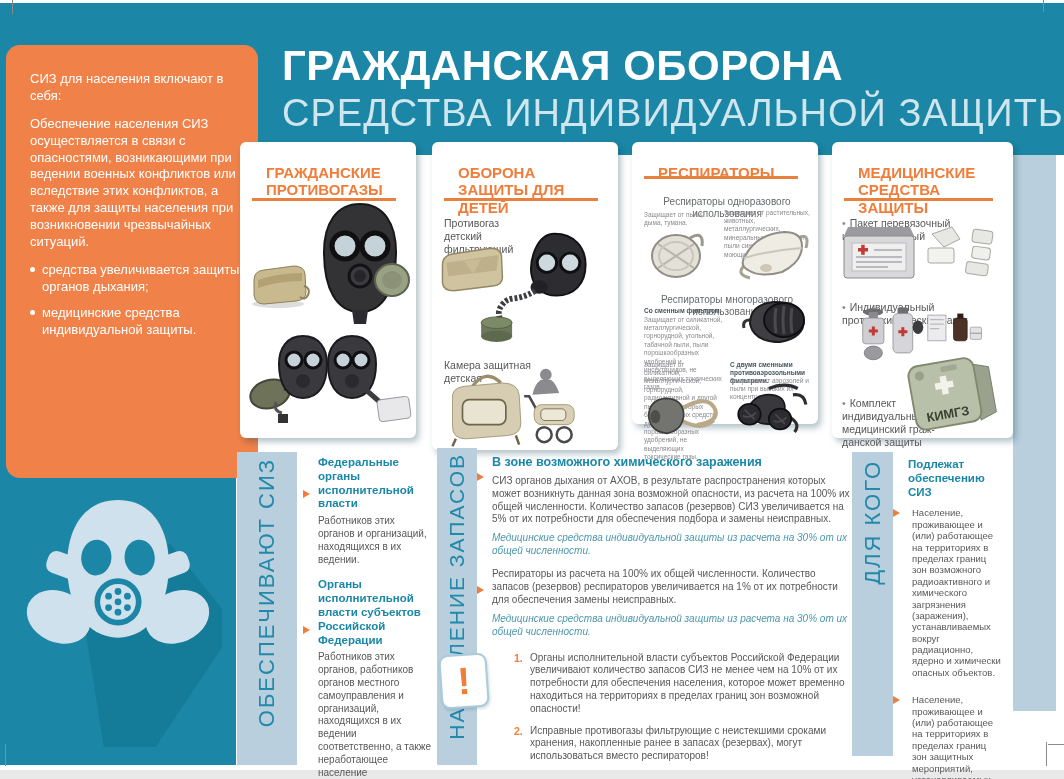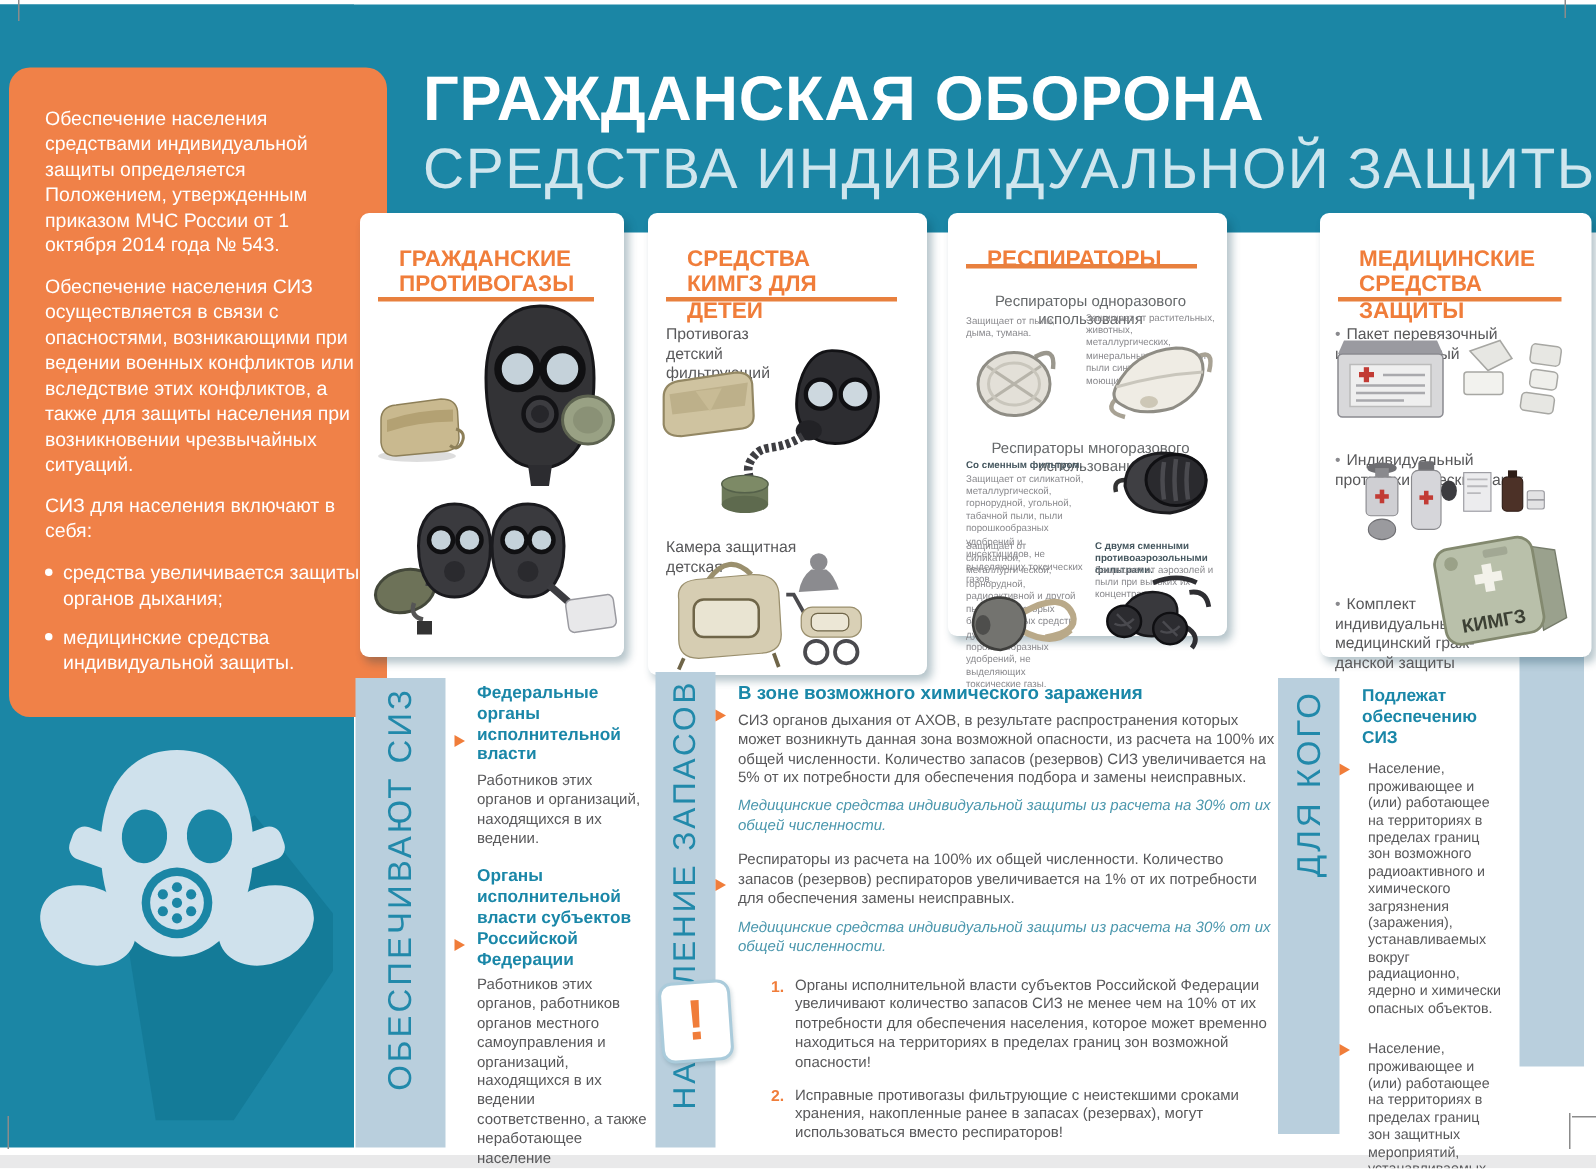--- a/index.html
+++ b/index.html
@@ -93,23 +93,22 @@
   </div>
   <div class="abs right-strip"></div>
   <div class="abs bottom-strip"></div>
   <div class="abs cropmark" style="left:12px;top:0;width:1px;height:14px"></div>
   <div class="abs cropmark" style="left:1043px;top:0;width:1px;height:12px"></div>
   <div class="abs cropmark" style="left:1046px;top:742px;width:1px;height:24px"></div>
   <div class="abs cropmark" style="left:1048px;top:744px;width:16px;height:1px"></div>
   <div class="abs cropmark" style="left:5px;top:744px;width:1px;height:22px"></div>
 
   <div class="abs intro-box">
-    <p>Обеспечение населения средствами индивидуальной защиты определяется Положением, утвержденным приказом МЧС России от 1 октября 2014 года № 543.</p>
+    <p>СИЗ для населения включают в себя:</p>
     <p>Обеспечение населения СИЗ осуществляется в связи с опасностями, возникающими при ведении военных конфликтов или вследствие этих конфликтов, а также для защиты населения при возникновении чрезвычайных ситуаций.</p>
-    <p>СИЗ для населения включают в себя:</p>
     <ul>
       <li>
           <span class="dot"></span>
           <span>средства увеличивается защиты органов дыхания;</span>
         </li>
       <li>
           <span class="dot"></span>
           <span>медицинские средства индивидуальной защиты.</span>
         </li>
     </ul>
@@ -151,21 +150,21 @@
       <path d="M26 2 C42 2 50 14 50 30 C50 50 42 64 26 64 C10 64 2 50 2 30 C2 14 10 2 26 2 Z" fill="#3a3a3e" stroke="#1a1a1e" stroke-width="2"></path>
       <circle cx="17" cy="26" r="8" fill="#c5d2da" stroke="#101012" stroke-width="3"></circle>
       <circle cx="35" cy="26" r="8" fill="#c5d2da" stroke="#101012" stroke-width="3"></circle>
       <circle cx="26" cy="47" r="7" fill="#2a2a2e"></circle>
       <path d="M40 56 Q54 68 58 72" stroke="#3c3c40" stroke-width="5" fill="none"></path>
       <rect x="52" y="64" width="32" height="22" rx="4" fill="#e8e8ea" stroke="#9a9aa0" transform="rotate(-8 68 75)"></rect>
     </svg>
   </section>
 
   <section class="card" style="left:432px;width:186px;height:308px">
-    <h3>СРЕДСТВА КИМГЗ ДЛЯ ДЕТЕЙ</h3>
+    <h3>ОБОРОНА ЗАЩИТЫ ДЛЯ ДЕТЕЙ</h3>
     <div class="rule" style="top:56px"></div>
     <p class="lbl" style="left:12px;top:64px;width:95px">Противогаз детский фильтрующий</p>
     <svg class="il" style="left:4px;top:84px" width="158" height="118" viewBox="0 0 158 122">
       <path d="M4 40 Q4 31 14 29 L54 23 Q64 23 65 31 L66 53 Q66 61 56 62 L16 67 Q5 67 4 59 Z" fill="#cfc3a0" stroke="#938763" stroke-width="1.5"></path>
       <path d="M8 38 L62 30 L60 46 L10 52 Z" fill="#bdb08a"></path>
       <path d="M26 36 L44 34 L36 50 Z" fill="#c8bb95"></path>
       <path d="M120 8 C140 8 152 22 152 40 C152 60 140 72 122 72 C106 72 98 62 96 50 C94 38 100 8 120 8 Z" fill="#2d2d31" stroke="#121215" stroke-width="2"></path>
       <circle cx="112" cy="38" r="10" fill="#cdd8df" stroke="#101013" stroke-width="3"></circle>
       <circle cx="136" cy="38" r="10" fill="#cdd8df" stroke="#101013" stroke-width="3"></circle>
       <ellipse cx="104" cy="63" rx="9" ry="7" fill="#222226"></ellipse>
@@ -234,21 +233,21 @@
     </svg>
     <svg class="il" style="right:2px;top:240px" width="88" height="58" viewBox="0 0 88 72">
       <path d="M40 8 Q60 0 76 8 M70 16 Q84 14 86 28 M66 44 Q80 52 72 62" stroke="#2e2e32" stroke-width="4" fill="none"></path>
       <path d="M18 26 Q28 14 44 16 Q60 18 60 32 Q60 48 44 52 Q26 54 18 42 Z" fill="#39393d" stroke="#17171a" stroke-width="2"></path>
       <ellipse cx="16" cy="40" rx="14" ry="13" fill="#2c2c30" stroke="#0f0f12" stroke-width="2"></ellipse>
       <ellipse cx="54" cy="46" rx="14" ry="13" fill="#2c2c30" stroke="#0f0f12" stroke-width="2"></ellipse>
       <path d="M10 34 Q16 40 22 46 M8 42 Q16 46 24 38 M48 40 Q54 46 60 52 M46 48 Q54 52 62 44" stroke="#4a4a4f" stroke-width="2" fill="none"></path>
     </svg>
   </section>
 
-  <section class="card" style="left:880px;width:181px;height:296px">
+  <section class="card" style="left:832px;width:181px;height:296px">
     <h3>МЕДИЦИНСКИЕ СРЕДСТВА ЗАЩИТЫ</h3>
     <div class="rule" style="top:56px"></div>
     <p class="mi" style="left:10px;top:64px;right:8px">Пакет перевязочный индивидуальный</p>
     <svg class="il" style="left:8px;top:82px" width="162" height="62" viewBox="0 0 162 62">
       <path d="M4 12 L74 12 L70 3 L8 3 Z" fill="#9a9aa0"></path>
       <rect x="4" y="12" width="70" height="42" rx="3" fill="#d8d8da" stroke="#8a8a90"></rect>
       <rect x="12" y="19" width="54" height="28" fill="#efefef" stroke="#bbbbbb"></rect>
       <rect x="18" y="24" width="10" height="3.5" fill="#c23b34"></rect>
         <rect x="21.2" y="20.8" width="3.5" height="10" fill="#c23b34"></rect>
       <path d="M34 26 H62 M16 33 H62 M16 38 H62 M16 43 H48" stroke="#a9a9ad" stroke-width="1.6"></path>

